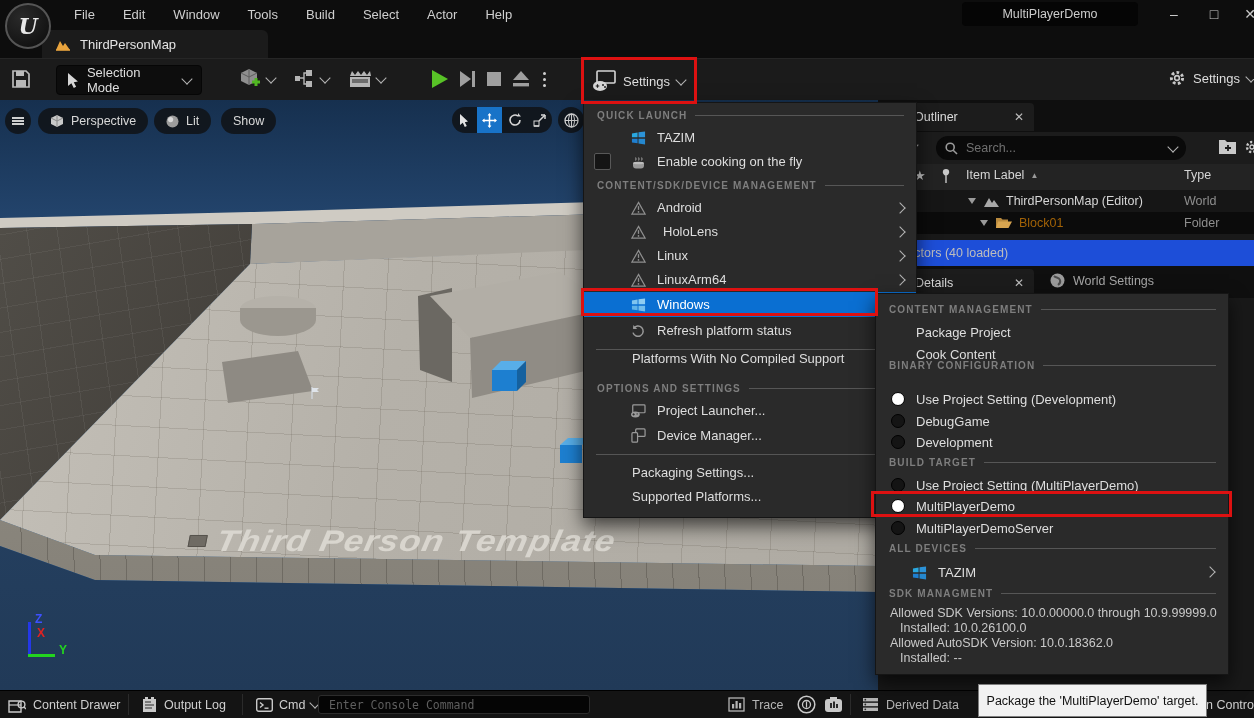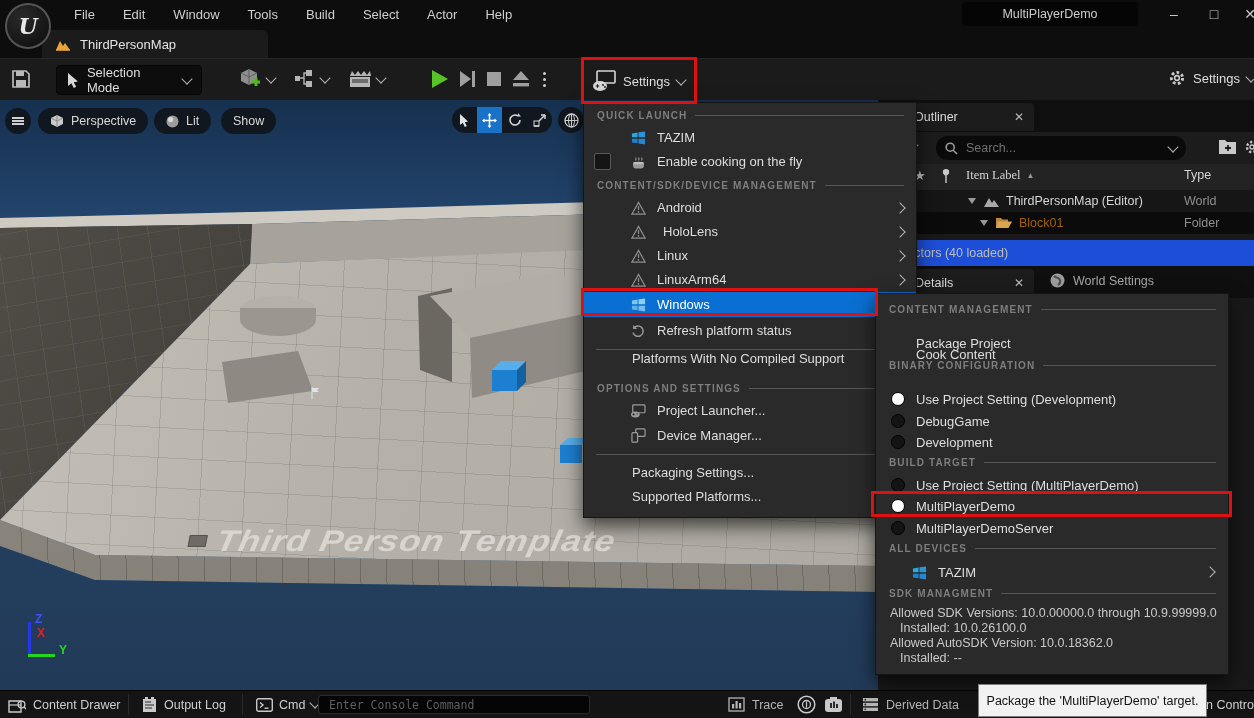--- a/index.html
+++ b/index.html
@@ -414,21 +414,21 @@
           <circle cx="8" cy="6" r="2.2" fill="#c9c9c9"></circle>
         </svg>
     </div>
     <span class="ab" style="left:36px;top:68px;color:#c9c9c9;font-size:13px;">★</span>
     <div class="ab" style="left:62px;top:68px;">
       <svg width="12" height="16" viewBox="0 0 12 16">
           <path d="M6 1a3.2 3.2 0 0 1 3.2 3.2C9.2 6.6 6 8 6 8S2.8 6.6 2.8 4.2A3.2 3.2 0 0 1 6 1z" fill="#c9c9c9"></path>
           <path d="M6 8v7" stroke="#c9c9c9" stroke-width="1.4"></path>
         </svg>
     </div>
-    <div class="ab flex" style="left:88px;top:68px;gap:6px;font-family:Liberation Serif, serif;">
+    <div class="ab flex" style="left:88px;top:68px;gap:6px;">
       <span class="hdr-cell">Item Label</span>
       <span style="font-size:8px;color:#9a9a9a;">▲</span>
     </div>
     <span class="ab hdr-cell" style="left:306px;top:68px;">Type</span>
 
     <div class="o-row" style="top:90px;background:#161616;">
       <span class="tri-d" style="margin-left:90px;"></span>
       <svg style="margin-left:8px;" width="15" height="12" viewBox="0 0 15 12">
         <path d="M0 12 5 3l3 5 2-3 5 7z" fill="#a9a9a9"></path>
       </svg>
@@ -606,21 +606,21 @@
     </div>
     <div class="mi" style="top:382px;">
       <span class="lbl noicon">Supported Platforms...</span>
     </div>
   </div>
 
   <div class="ab menu" style="left:875px;top:293px;width:354px;height:382px;">
     <div class="mh" style="top:8px;">
         <span>CONTENT MANAGEMENT</span>
       </div>
-    <div class="smi" style="top:27px;margin-top:11px;">
+    <div class="smi" style="top:27px;">
         <span class="lbl">Package Project</span>
       </div>
     <div class="smi" style="top:49px;">
         <span class="lbl">Cook Content</span>
       </div>
 
     <div class="mh" style="top:64px;">
         <span>BINARY CONFIGURATION</span>
       </div>
     <div class="smi" style="top:94px;">

